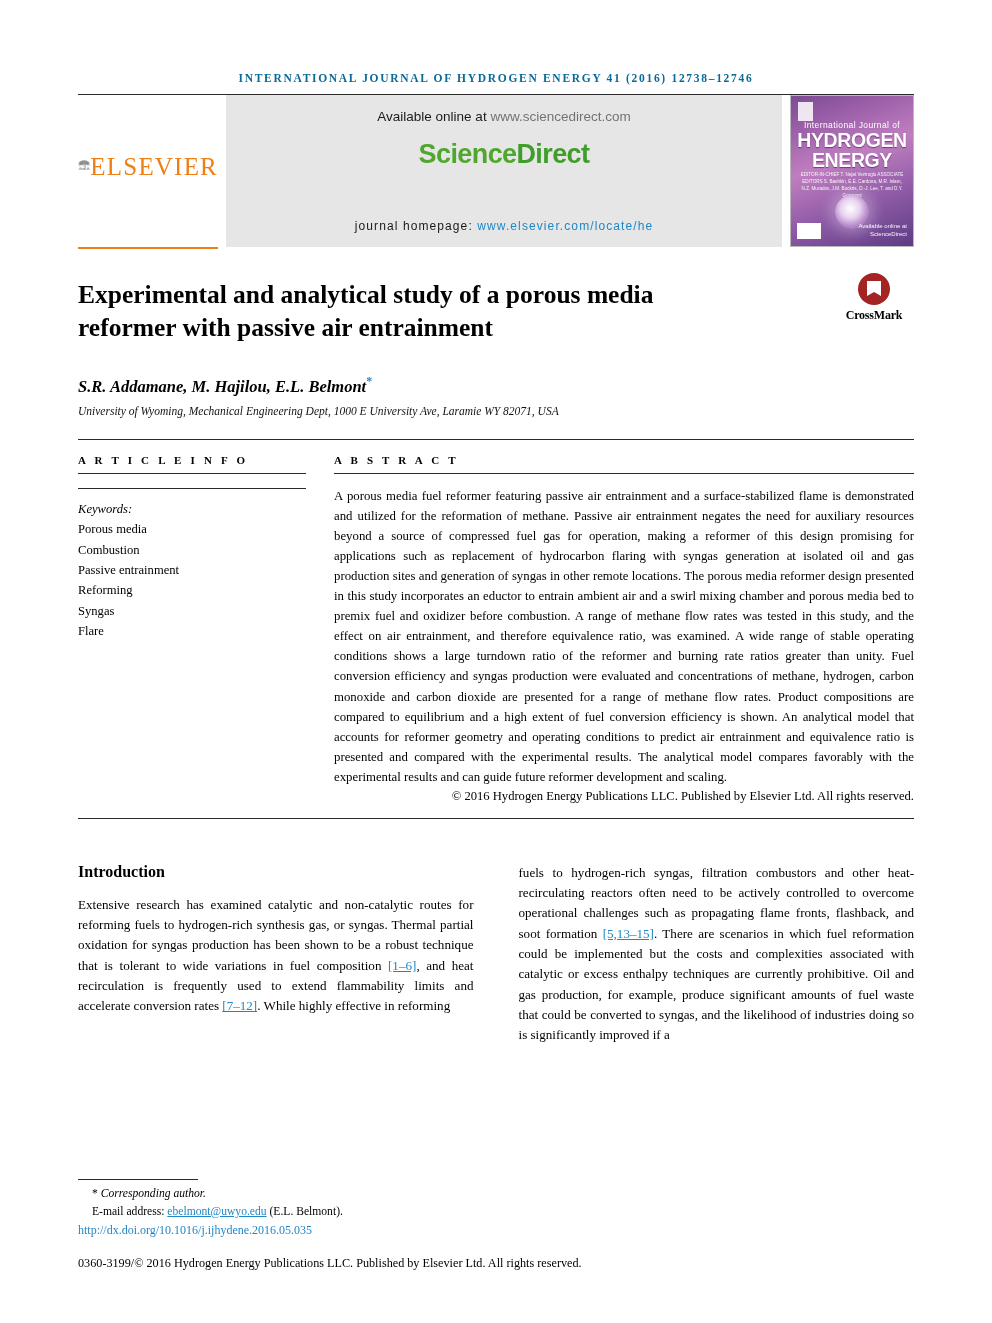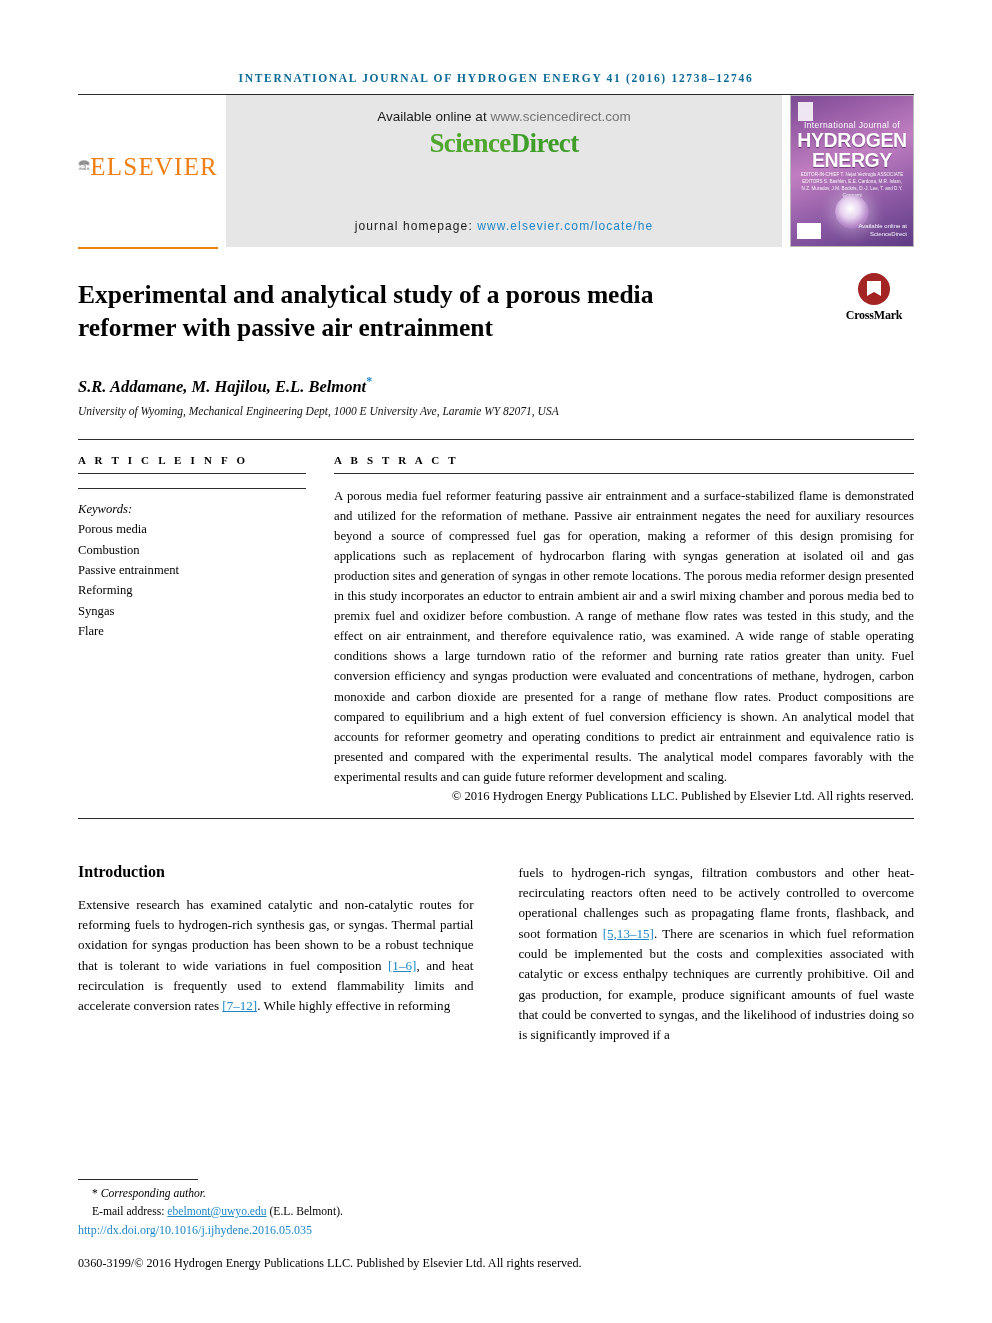--- a/index.html
+++ b/index.html
@@ -68,22 +68,22 @@
     padding-top: 14px;
     position: relative;
   }
   .sd-avail {
     font-size: 13.5px;
     font-family: "Liberation Sans", sans-serif;
     color: #1a1a1a;
   }
   .sd-avail a { color: #737373; text-decoration: none; }
   .sd-logo {
-    margin-top: 4px;
-    font-family: Liberation Serif, serif;
+    margin-top: 15px;
+    font-family: Liberation Sans, sans-serif;
     font-weight: bold;
     font-size: 27px;
     letter-spacing: -0.6px;
   }
   .sd-logo .sci { color: #4fa72e; }
   .sd-logo .dir { color: #3f9e2a; }
   .sd-home {
     position: absolute;
     bottom: 14px;
     font-family: "Liberation Sans", sans-serif;

